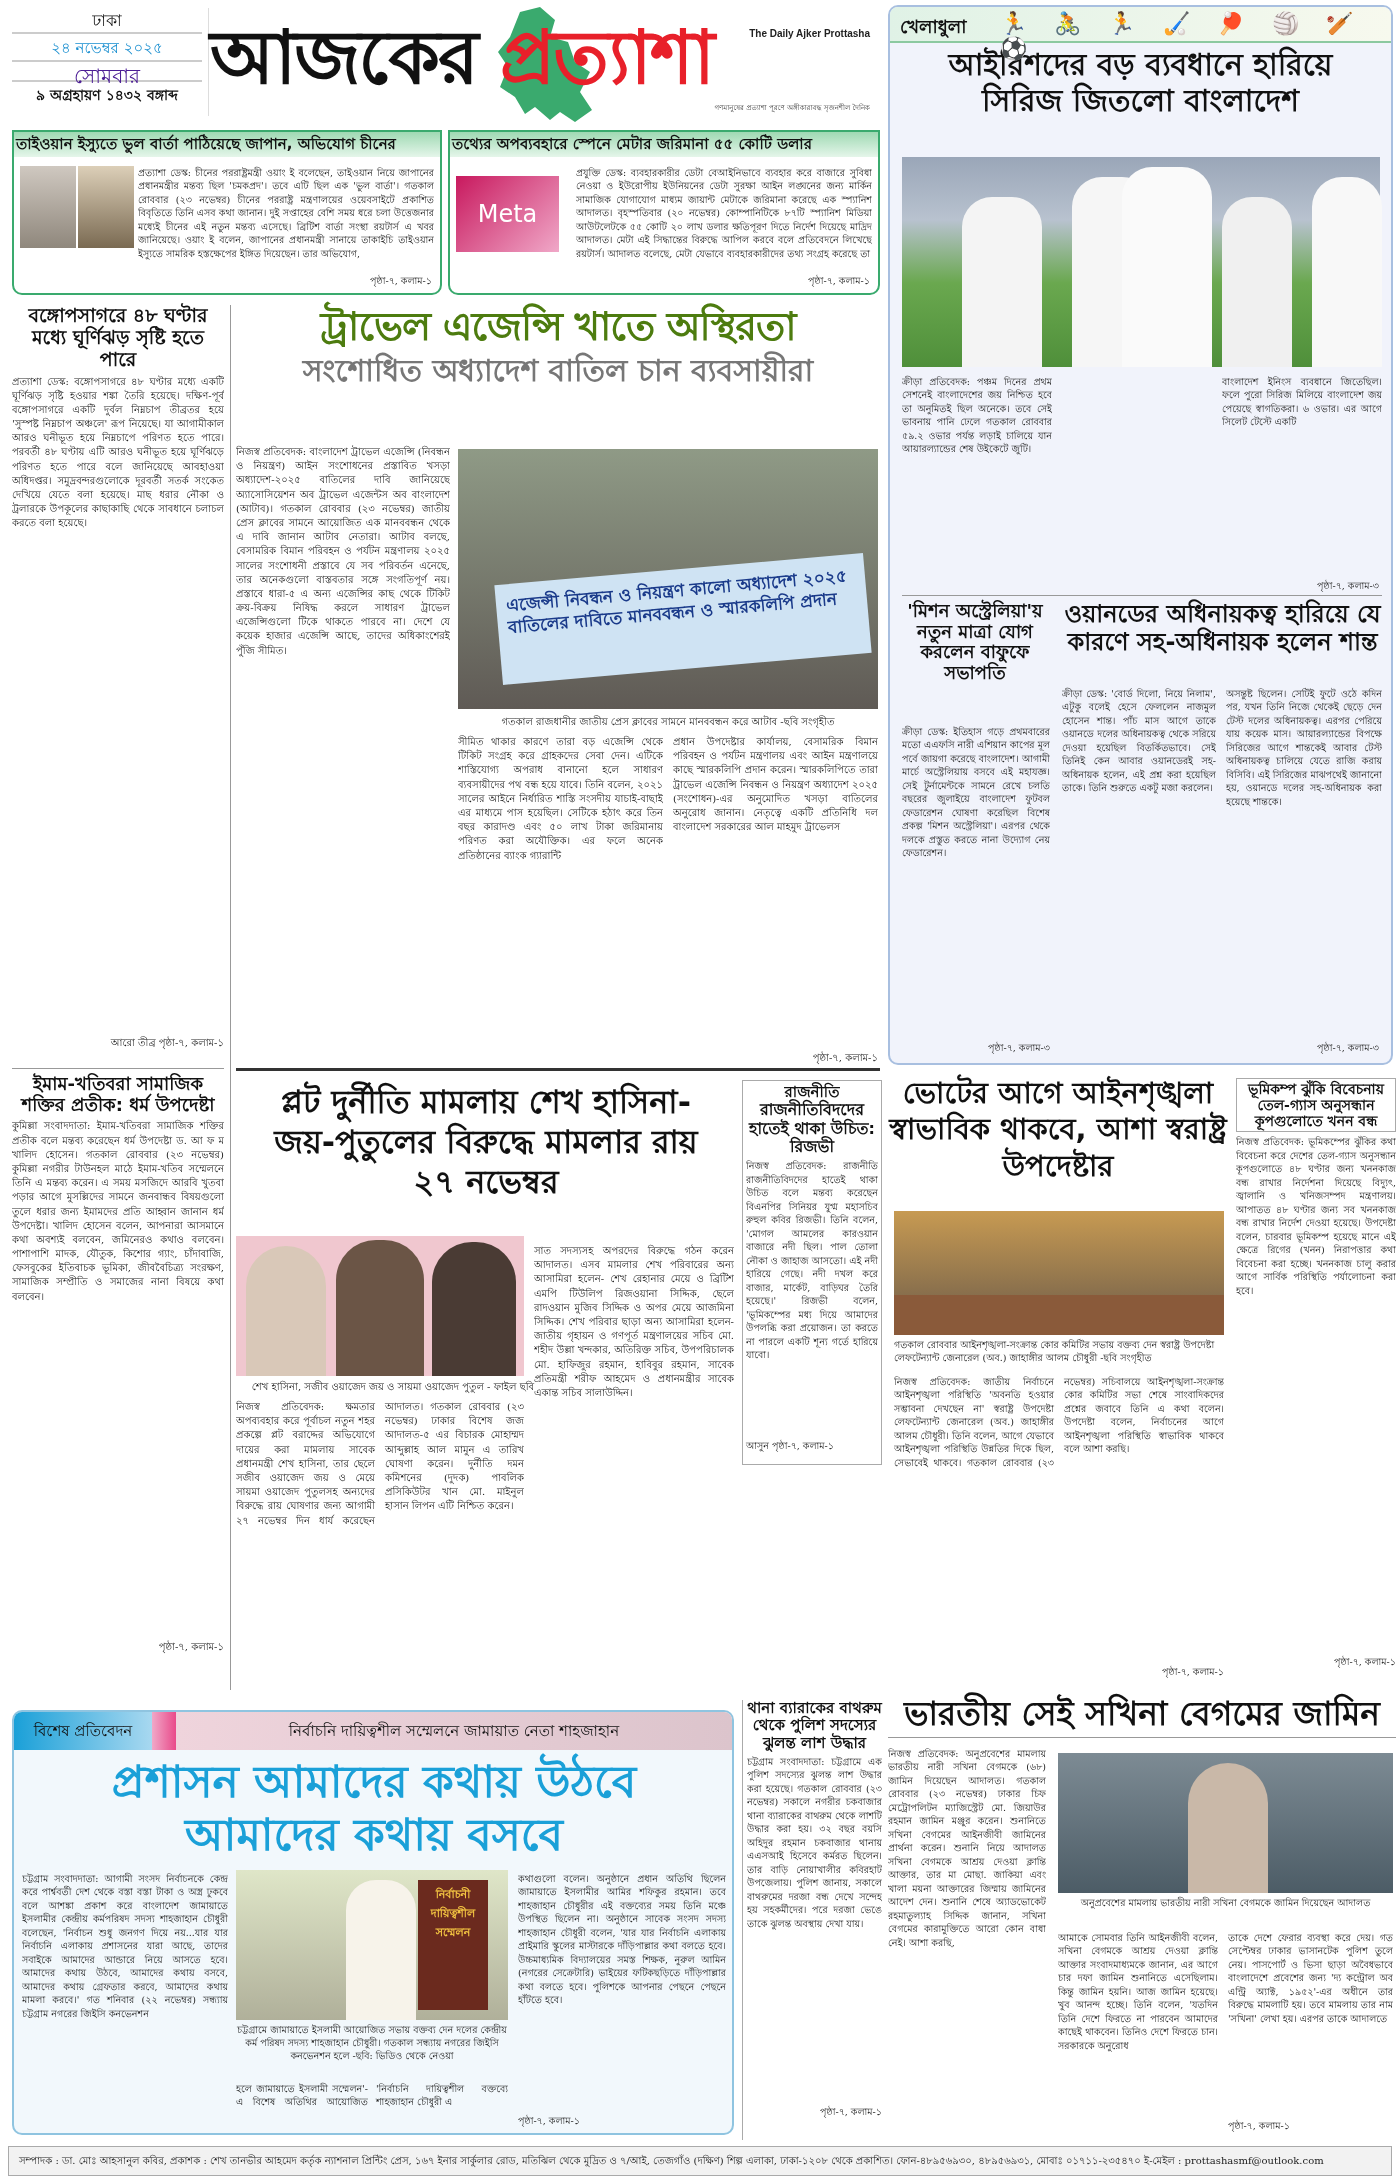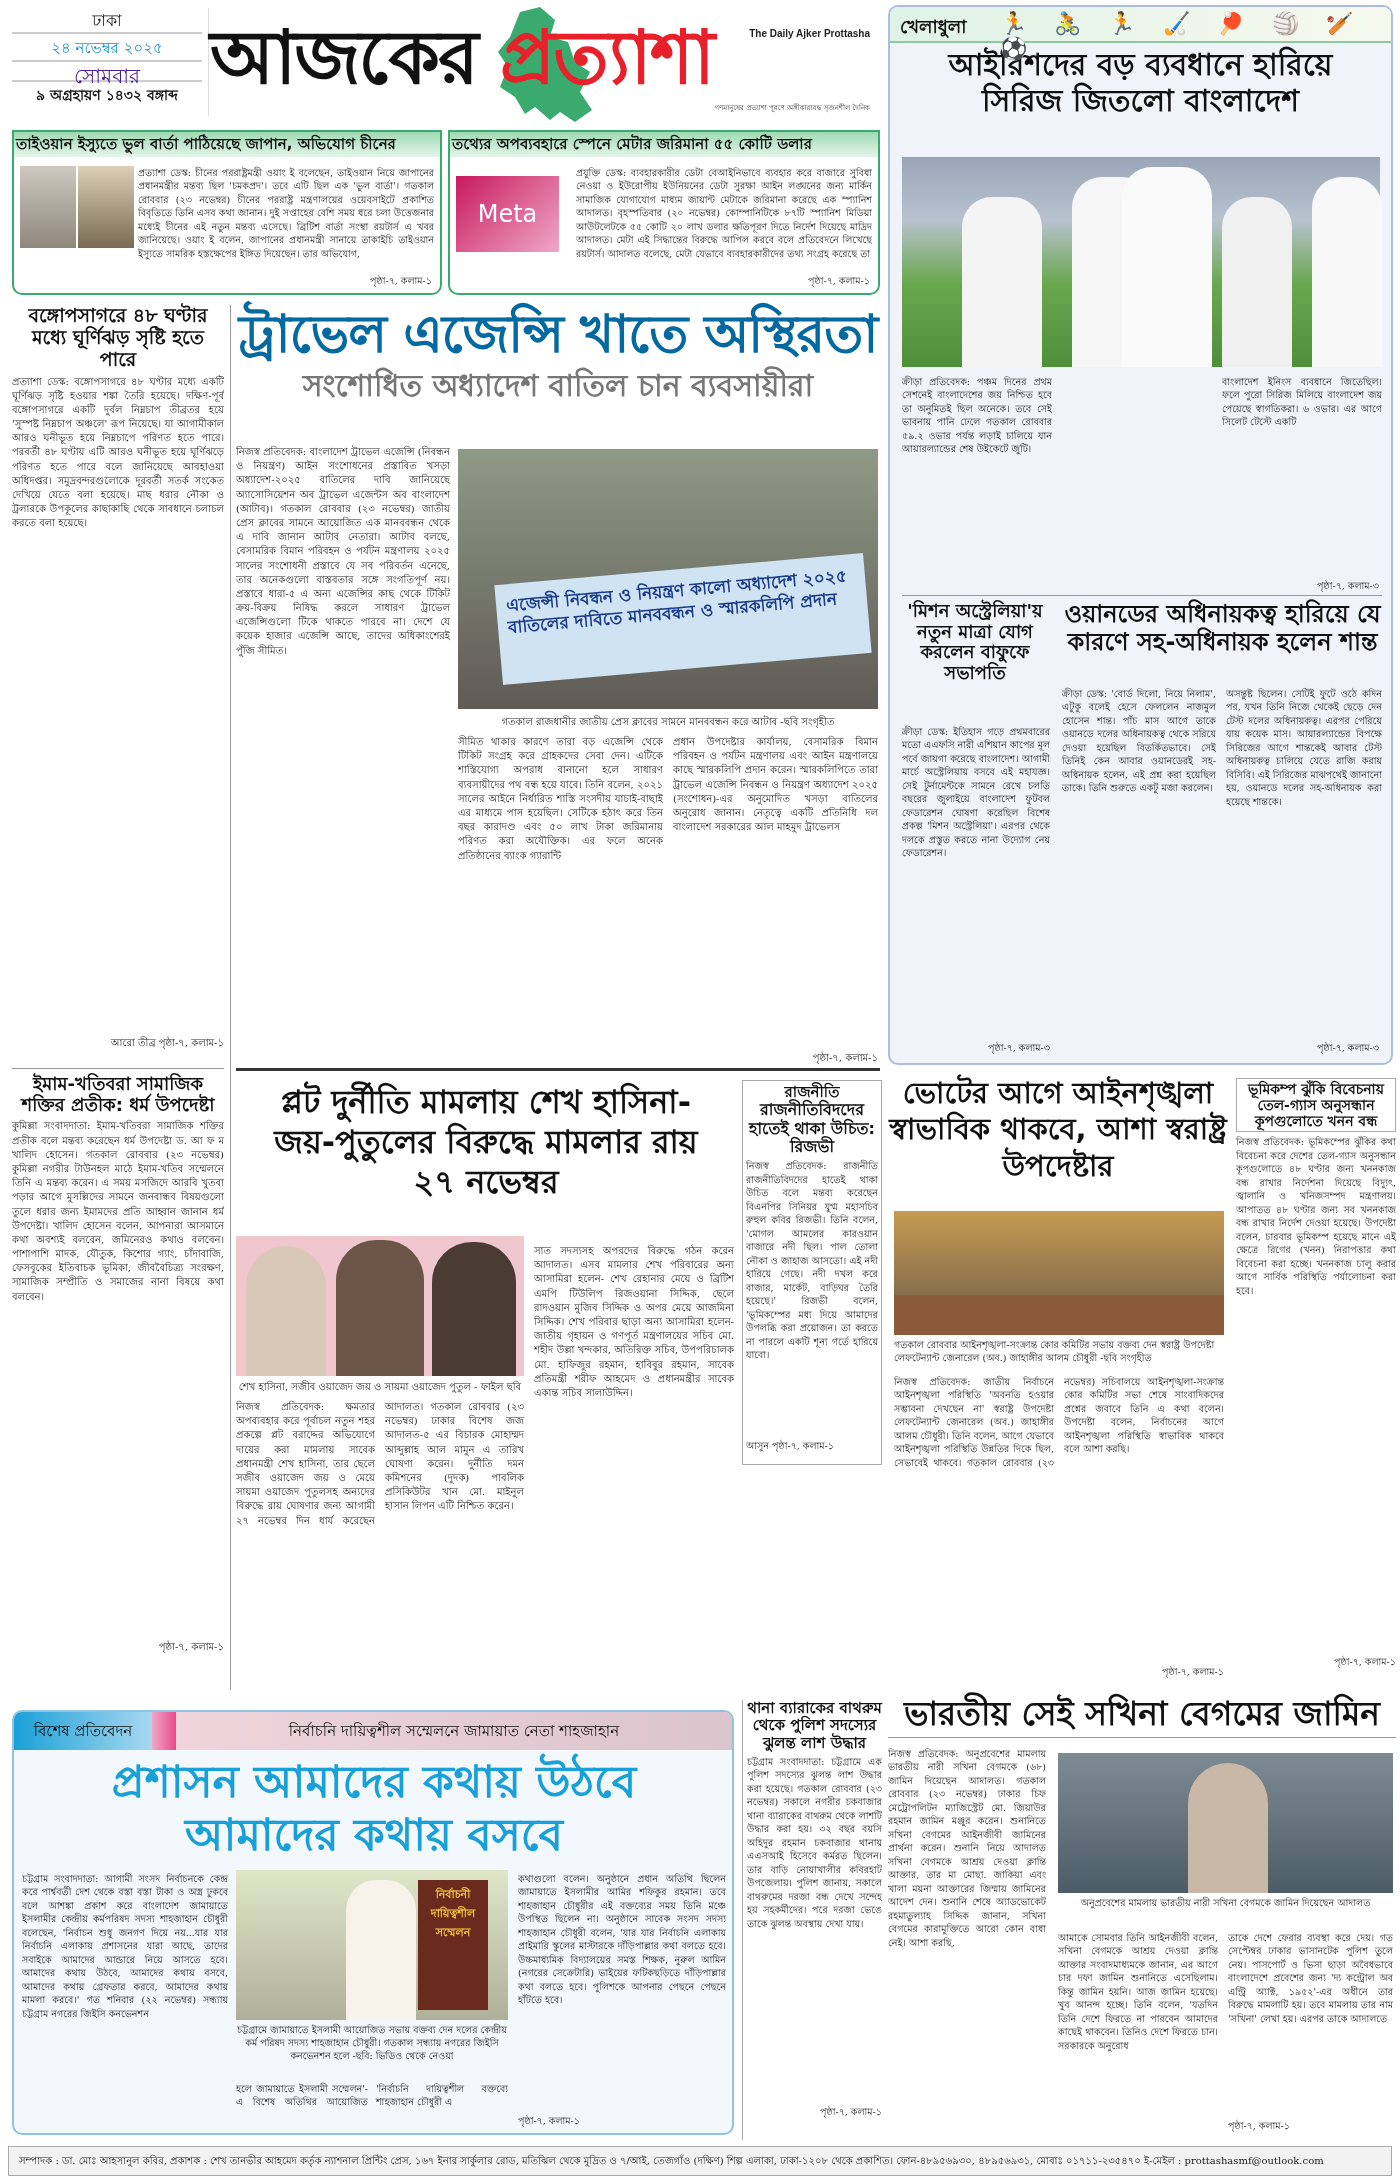--- a/index.html
+++ b/index.html
@@ -88,41 +88,41 @@
 </div>
 <div class="hrule" style="left:12px;top:1068px;width:212px"></div>
 
 <div class="abs" style="left:12px;top:1074px;width:212px;height:610px">
   <div class="hl" style="font-size:18px">ইমাম-খতিবরা সামাজিক শক্তির প্রতীক: ধর্ম উপদেষ্টা</div>
   <div class="body-text" style="margin-top:4px;height:520px;overflow:hidden;font-size:10px">কুমিল্লা সংবাদদাতা: ইমাম-খতিবরা সামাজিক শক্তির প্রতীক বলে মন্তব্য করেছেন ধর্ম উপদেষ্টা ড. আ ফ ম খালিদ হোসেন। গতকাল রোববার (২৩ নভেম্বর) কুমিল্লা নগরীর টাউনহল মাঠে ইমাম-খতিব সম্মেলনে তিনি এ মন্তব্য করেন। এ সময় মসজিদে আরবি খুতবা পড়ার আগে মুসল্লিদের সামনে জনবান্ধব বিষয়গুলো তুলে ধরার জন্য ইমামদের প্রতি আহ্বান জানান ধর্ম উপদেষ্টা। খালিদ হোসেন বলেন, আপনারা আসমানে কথা অবশ্যই বলবেন, জমিনেরও কথাও বলবেন। পাশাপাশি মাদক, যৌতুক, কিশোর গ্যাং, চাঁদাবাজি, ফেসবুকের ইতিবাচক ভূমিকা, জীববৈচিত্র্য সংরক্ষণ, সামাজিক সম্প্রীতি ও সমাজের নানা বিষয়ে কথা বলবেন।</div>
   <div class="jump" style="font-size:10px">পৃষ্ঠা-৭, কলাম-১</div>
 </div>
 
 <div class="abs" style="left:236px;top:305px;width:644px;height:760px">
-  <div class="hl" style="color:#0369a1;font-size:52px;line-height:1.15;letter-spacing:-1px">ট্রাভেল এজেন্সি খাতে অস্থিরতা</div>
+  <div class="hl" style="color:#4d7c0f;font-size:39px;line-height:1.15;letter-spacing:-1px">ট্রাভেল এজেন্সি খাতে অস্থিরতা</div>
   <div class="hl" style="color:#777;font-size:30px;margin-top:4px">সংশোধিত অধ্যাদেশ বাতিল চান ব্যবসায়ীরা</div>
   <div class="col body-text" style="left:0;top:140px;width:214px;height:600px;overflow:hidden;font-size:10px">নিজস্ব প্রতিবেদক: বাংলাদেশ ট্রাভেল এজেন্সি (নিবন্ধন ও নিয়ন্ত্রণ) আইন সংশোধনের প্রস্তাবিত খসড়া অধ্যাদেশ-২০২৫ বাতিলের দাবি জানিয়েছে অ্যাসোসিয়েশন অব ট্রাভেল এজেন্টস অব বাংলাদেশ (আটাব)। গতকাল রোববার (২৩ নভেম্বর) জাতীয় প্রেস ক্লাবের সামনে আয়োজিত এক মানববন্ধন থেকে এ দাবি জানান আটাব নেতারা। আটাব বলছে, বেসামরিক বিমান পরিবহন ও পর্যটন মন্ত্রণালয় ২০২৫ সালের সংশোধনী প্রস্তাবে যে সব পরিবর্তন এনেছে, তার অনেকগুলো বাস্তবতার সঙ্গে সংগতিপূর্ণ নয়। প্রস্তাবে ধারা-৫ এ অন্য এজেন্সির কাছ থেকে টিকিট ক্রয়-বিক্রয় নিষিদ্ধ করলে সাধারণ ট্রাভেল এজেন্সিগুলো টিকে থাকতে পারবে না। দেশে যে কয়েক হাজার এজেন্সি আছে, তাদের অধিকাংশেরই পুঁজি সীমিত।</div>
   <div class="photo" style="left:222px;top:144px;width:420px;height:260px;background:linear-gradient(#8f9a86,#5f5a55)">
     <div style="position:absolute;left:40px;top:120px;width:370px;height:100px;background:#cfe3f3;color:#1a3a8a;font-family:'DejaVu Sans',sans-serif;font-weight:bold;font-size:17px;padding:10px;transform:rotate(-5deg);line-height:1.3">এজেন্সী নিবন্ধন ও নিয়ন্ত্রণ কালো অধ্যাদেশ ২০২৫ বাতিলের দাবিতে মানববন্ধন ও স্মারকলিপি প্রদান</div>
   </div>
   <div class="caption" style="position:absolute;left:222px;top:410px;width:420px">গতকাল রাজধানীর জাতীয় প্রেস ক্লাবের সামনে মানববন্ধন করে আটাব -ছবি সংগৃহীত</div>
   <div class="col body-text" style="left:222px;top:430px;width:205px;height:310px;overflow:hidden;font-size:10px">সীমিত থাকার কারণে তারা বড় এজেন্সি থেকে টিকিট সংগ্রহ করে গ্রাহকদের সেবা দেন। এটিকে শাস্তিযোগ্য অপরাধ বানানো হলে সাধারণ ব্যবসায়ীদের পথ বন্ধ হয়ে যাবে। তিনি বলেন, ২০২১ সালের আইনে নির্ধারিত শাস্তি সংসদীয় যাচাই-বাছাই এর মাধ্যমে পাস হয়েছিল। সেটিকে হঠাৎ করে তিন বছর কারাদণ্ড এবং ৫০ লাখ টাকা জরিমানায় পরিণত করা অযৌক্তিক। এর ফলে অনেক প্রতিষ্ঠানের ব্যাংক গ্যারান্টি</div>
   <div class="col body-text" style="left:437px;top:430px;width:205px;height:310px;overflow:hidden;font-size:10px">প্রধান উপদেষ্টার কার্যালয়, বেসামরিক বিমান পরিবহন ও পর্যটন মন্ত্রণালয় এবং আইন মন্ত্রণালয়ে কাছে স্মারকলিপি প্রদান করেন। স্মারকলিপিতে তারা ট্রাভেল এজেন্সি নিবন্ধন ও নিয়ন্ত্রণ অধ্যাদেশ ২০২৫ (সংশোধন)-এর অনুমোদিত খসড়া বাতিলের অনুরোধ জানান। নেতৃত্বে একটি প্রতিনিধি দল বাংলাদেশ সরকারের আল মাহমুদ ট্রাভেলস</div>
   <div class="jump" style="position:absolute;right:2px;top:745px;font-size:10px">পৃষ্ঠা-৭, কলাম-১</div>
 </div>
 <div class="abs" style="left:236px;top:1068px;width:644px;height:3px;background:#333"></div>
 
 <div class="abs" style="left:236px;top:1074px;width:500px;height:620px">
   <div class="hl" style="font-size:32px;line-height:1.25;padding:8px 20px 0">প্লট দুর্নীতি মামলায় শেখ হাসিনা-জয়-পুতুলের বিরুদ্ধে মামলার রায় ২৭ নভেম্বর</div>
   <div class="photo" style="left:0;top:162px;width:288px;height:140px;background:#f0c7cf">
     <div style="position:absolute;left:10px;top:10px;width:80px;height:130px;background:#d9c8b8;border-radius:40px 40px 0 0"></div>
     <div style="position:absolute;left:100px;top:4px;width:88px;height:136px;background:#6b5546;border-radius:40px 40px 0 0"></div>
     <div style="position:absolute;left:196px;top:6px;width:84px;height:134px;background:#4a3b34;border-radius:40px 40px 0 0"></div>
   </div>
-  <div class="caption" style="position:absolute;left:0;top:306px;width:288px">শেখ হাসিনা, সজীব ওয়াজেদ জয় ও সায়মা ওয়াজেদ পুতুল - ফাইল ছবি</div>
+  <div class="caption" style="position:absolute;left:13px;top:306px;width:288px">শেখ হাসিনা, সজীব ওয়াজেদ জয় ও সায়মা ওয়াজেদ পুতুল - ফাইল ছবি</div>
   <div class="col body-text" style="left:0;top:326px;width:288px;height:270px;overflow:hidden;font-size:10px;column-count:2;column-gap:10px">নিজস্ব প্রতিবেদক: ক্ষমতার অপব্যবহার করে পূর্বাচল নতুন শহর প্রকল্পে প্লট বরাদ্দের অভিযোগে দায়ের করা মামলায় সাবেক প্রধানমন্ত্রী শেখ হাসিনা, তার ছেলে সজীব ওয়াজেদ জয় ও মেয়ে সায়মা ওয়াজেদ পুতুলসহ অন্যদের বিরুদ্ধে রায় ঘোষণার জন্য আগামী ২৭ নভেম্বর দিন ধার্য করেছেন আদালত। গতকাল রোববার (২৩ নভেম্বর) ঢাকার বিশেষ জজ আদালত-৫ এর বিচারক মোহাম্মদ আব্দুল্লাহ আল মামুন এ তারিখ ঘোষণা করেন। দুর্নীতি দমন কমিশনের (দুদক) পাবলিক প্রসিকিউটর খান মো. মাইনুল হাসান লিপন এটি নিশ্চিত করেন।</div>
   <div class="col body-text" style="left:298px;top:170px;width:200px;height:430px;overflow:hidden;font-size:10px">সাত সদস্যসহ অপরদের বিরুদ্ধে গঠন করেন আদালত। এসব মামলার শেখ পরিবারের অন্য আসামিরা হলেন- শেখ রেহানার মেয়ে ও ব্রিটিশ এমপি টিউলিপ রিজওয়ানা সিদ্দিক, ছেলে রাদওয়ান মুজিব সিদ্দিক ও অপর মেয়ে আজমিনা সিদ্দিক। শেখ পরিবার ছাড়া অন্য আসামিরা হলেন- জাতীয় গৃহায়ন ও গণপূর্ত মন্ত্রণালয়ের সচিব মো. শহীদ উল্লা খন্দকার, অতিরিক্ত সচিব, উপপরিচালক মো. হাফিজুর রহমান, হাবিবুর রহমান, সাবেক প্রতিমন্ত্রী শরীফ আহমেদ ও প্রধানমন্ত্রীর সাবেক একান্ত সচিব সালাউদ্দিন।</div>
 </div>
 
 <div class="abs" style="left:742px;top:1080px;width:140px;height:385px;border:1px solid #aaa;padding:3px">
   <div class="hl" style="font-size:15px">রাজনীতি</div>
   <div class="hl" style="font-size:16px">রাজনীতিবিদদের হাতেই থাকা উচিত: রিজভী</div>
   <div class="body-text" style="margin-top:3px;height:280px;overflow:hidden;font-size:9.5px">নিজস্ব প্রতিবেদক: রাজনীতি রাজনীতিবিদদের হাতেই থাকা উচিত বলে মন্তব্য করেছেন বিএনপির সিনিয়র যুগ্ম মহাসচিব রুহুল কবির রিজভী। তিনি বলেন, 'মোগল আমলের কারওয়ান বাজারে নদী ছিল। পাল তোলা নৌকা ও জাহাজ আসতো। এই নদী হারিয়ে গেছে। নদী দখল করে বাজার, মার্কেট, বাড়িঘর তৈরি হয়েছে।' রিজভী বলেন, 'ভূমিকম্পের মধ্য দিয়ে আমাদের উপলব্ধি করা প্রয়োজন। তা করতে না পারলে একটি শূন্য গর্তে হারিয়ে যাবো।</div>
   <div class="jump" style="text-align:left;font-size:9.5px">আসুন পৃষ্ঠা-৭, কলাম-১</div>
 </div>

